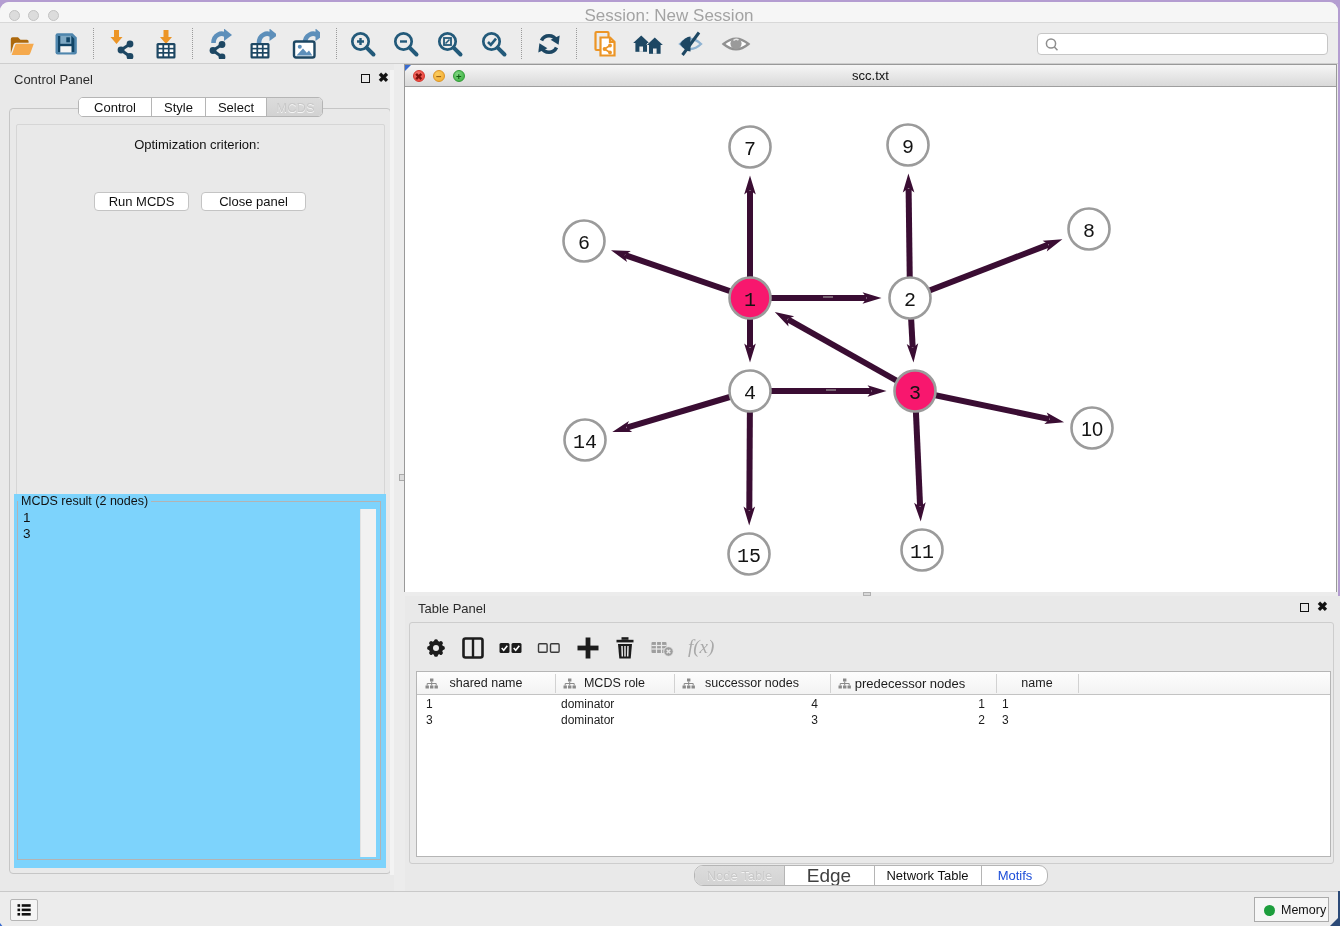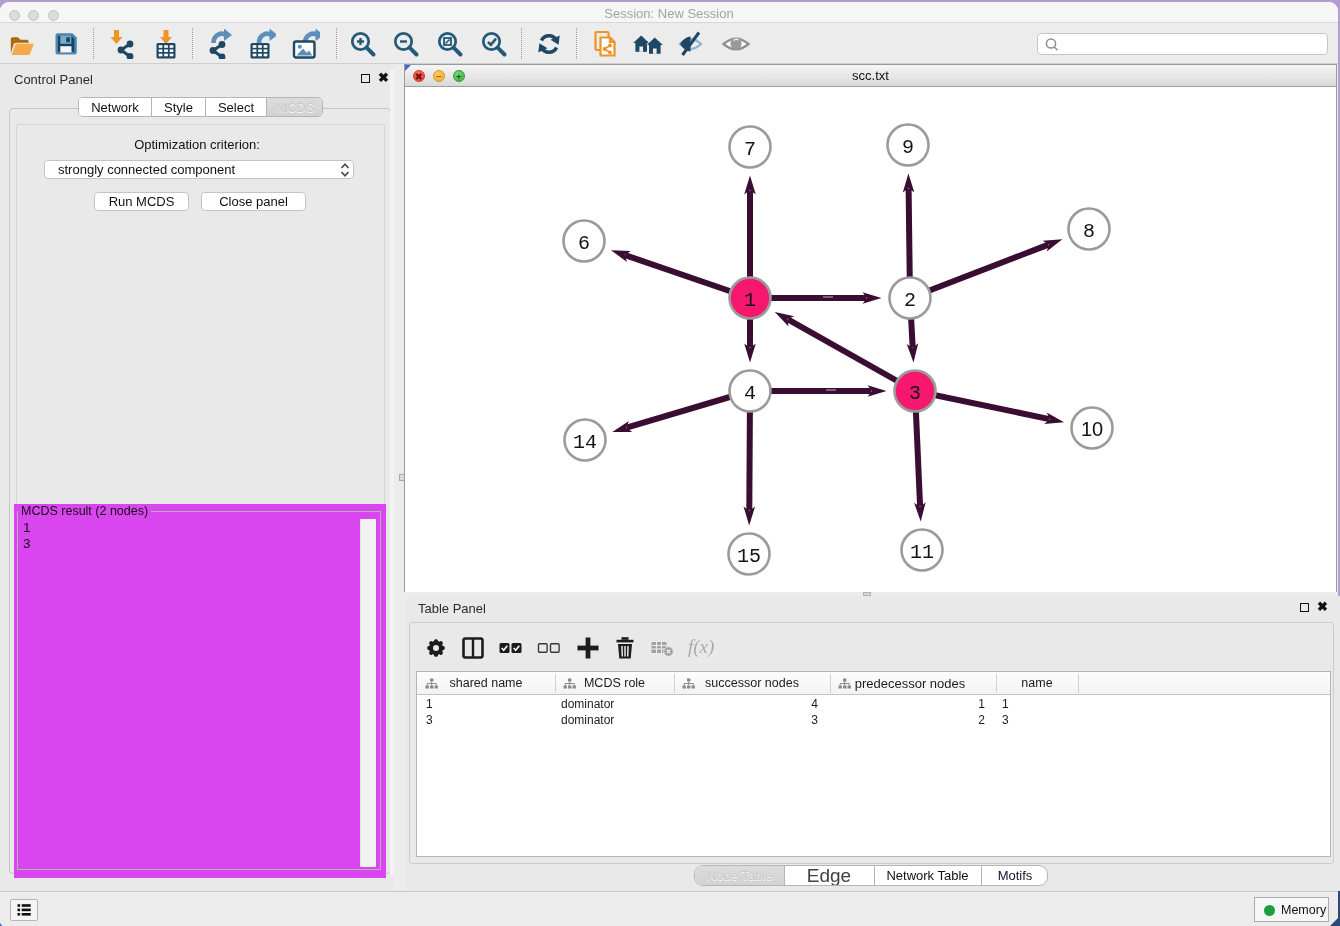--- a/index.html
+++ b/index.html
@@ -3,21 +3,21 @@
 <meta charset="utf-8">
 <style>
 * { margin:0; padding:0; box-sizing:border-box; }
 html,body { width:1340px; height:926px; overflow:hidden; font-family:"Liberation Sans",sans-serif; }
 body { background:#b49dd1; position:relative; }
 #win { position:absolute; left:0; top:2px; width:1338px; height:924px; background:#ececec; border-radius:9px 9px 0 0; }
 .abs { position:absolute; }
 
 #titlebar { position:absolute; left:0; top:0; width:1338px; height:21px; background:#f6f6f6; border-radius:9px 9px 0 0; border-bottom:1px solid #d8d8d8; }
 .tlight { position:absolute; top:7.5px; width:11.5px; height:11.5px; border-radius:50%; background:#dcdcdc; border:1px solid #c3c3c3; }
-#wtitle { position:absolute; top:4px; left:0; width:100%; text-align:center; font-size:13px; color:#a3a3a3; }
+#wtitle { position:absolute; top:4px; left:0; width:100%; text-align:center; font-size:17px; color:#a3a3a3; }
 
 #toolbar { position:absolute; left:0; top:21px; width:1338px; height:41px; background:#ececec; border-bottom:1px solid #cecece; }
 .tbsep { position:absolute; top:5px; height:31px; width:0; border-left:1px dotted #9a9a9a; }
 .tbi { position:absolute; top:6px; width:30px; height:30px; }
 #searchbox { position:absolute; left:1037px; top:10px; width:291px; height:22px; background:#fff; border:1px solid #c6c6c6; border-radius:4px; }
 
 #cpanel { position:absolute; left:0; top:62px; width:394px; height:827px; background:#e9e9e9; }
 .panhead { font-size:13px; color:#2b2b2b; }
 .maxbtn { position:absolute; width:9px; height:9px; border:1.6px solid #111; background:transparent; }
 .closex { position:absolute; font-size:13px; font-weight:bold; color:#111; }
@@ -183,39 +183,33 @@
   </div>
   <div id="cpanel">
     <div class="panhead" style="position:absolute;left:14px;top:8px">Control Panel</div>
     <div class="maxbtn" style="left:361px;top:10px"></div>
     <div class="closex" style="left:378px;top:6px">✖</div>
 
     <div class="abs" style="left:9px;top:44px;width:382px;height:766px;border:1px solid #c6c6c6;border-radius:4px;background:#e9e9e9"></div>
     <div class="abs" style="left:16px;top:60px;width:369px;height:744px;border:1px solid #d6d6d6;border-radius:2px;background:#e9e9e9"></div>
 
     <div class="abs" style="left:78px;top:33px;width:245px;height:20px;border:1px solid #b5b5b5;border-radius:5px;background:#fff;overflow:hidden">
-      <div class="tabseg" style="left:0;width:72px;border-left:none;line-height:19px">Network</div>
+      <div class="tabseg" style="left:0;width:72px;border-left:none;line-height:19px">Control</div>
       <div class="tabseg" style="left:72px;width:54px;line-height:19px">Style</div>
       <div class="tabseg" style="left:126px;width:61px;line-height:19px">Select</div>
       <div class="tabseg" style="left:187px;width:58px;line-height:19px;background:linear-gradient(#dcdcdc,#d2d2d2);color:#c9c9c9;text-shadow:0 1px 0 #f5f5f5">MCDS</div>
     </div>
     <div class="abs" style="left:0;top:73px;width:394px;text-align:center;font-size:13px;color:#111">Optimization criterion:</div>
 
-    <div class="abs" style="left:44px;top:96px;width:310px;height:19px;background:#fff;border:1px solid #c4c4c4;border-radius:4px">
-      <div style="position:absolute;left:13px;top:1px;font-size:13px;color:#111">strongly connected component</div>
-      <svg width="12" height="18" viewBox="0 0 12 18" style="position:absolute;left:294px;top:0px">
-          <path d="M2.5 7 L6 3.2 L9.5 7 M2.5 11 L6 14.8 L9.5 11" fill="none" stroke="#4a4a4a" stroke-width="1.7"></path>
-        </svg>
-    </div>
     <div class="btn" style="left:94px;top:128px;width:95px;height:19px;line-height:18px">Run MCDS</div>
     <div class="btn" style="left:201px;top:128px;width:105px;height:19px;line-height:18px">Close panel</div>
 
     <div class="abs" style="left:390px;top:6px;width:4px;height:805px;background:#f3f3f3"></div>
 
-    <div class="abs" style="left:14px;top:440px;width:372px;height:374px;background:#d946ef">
+    <div class="abs" style="left:14px;top:430px;width:372px;height:374px;background:#7dd3fc">
       <fieldset style="position:absolute;left:3px;top:0px;width:364px;height:366px;border:1px solid #b3b3b3;border-radius:0">
         <legend style="font-size:12.5px;color:#111;padding:0 3px;margin-left:0px">MCDS result (2 nodes)</legend>
       </fieldset>
       <div class="abs" style="left:346px;top:15px;width:16px;height:348px;background:#f1f1f1;border-left:1px solid #e2e2e2"></div>
       <div class="abs" style="left:9px;top:16px;font-size:13.5px;color:#111;line-height:16px">1<br>3</div>
     </div>
   </div>
 
   <div class="abs" style="left:399px;top:472px;width:7px;height:7px;background:#dcdcdc;border:1px solid #aaa"></div>
   <div id="netframe">
@@ -432,21 +426,21 @@
         <div class="cell" style="left:9px;top:41px">3</div>
         <div class="cell" style="left:144px;top:41px">dominator</div>
         <div class="cell" style="left:257px;top:41px;width:144px;text-align:right">3</div>
         <div class="cell" style="left:413px;top:41px;width:155px;text-align:right">2</div>
         <div class="cell" style="left:585px;top:41px">3</div>
       </div>
     <div class="abs" style="left:289px;top:269px;width:354px;height:21px;border:1px solid #b5b5b5;border-radius:9px;background:#fff;overflow:hidden">
         <div class="abs" style="left:0px;top:0;width:89px;height:21px;text-align:center;line-height:20px;font-size:13px;background:linear-gradient(#dcdcdc,#d2d2d2);color:#c9c9c9;text-shadow:0 1px 0 #f5f5f5">Node Table</div>
         <div class="abs" style="left:89px;top:0;width:89px;height:21px;border-left:1px solid #b5b5b5;text-align:center;line-height:20px;font-size:19px;color:#404040">Edge Table</div>
         <div class="abs" style="left:179px;top:0;width:106px;height:21px;border-left:1px solid #b5b5b5;text-align:center;line-height:20px;font-size:13px;color:#111">Network Table</div>
-        <div class="abs" style="left:286px;top:0;width:67px;height:21px;border-left:1px solid #b5b5b5;text-align:center;line-height:20px;font-size:13px;color:#0f172a">Motifs</div>
+        <div class="abs" style="left:286px;top:0;width:67px;height:21px;border-left:1px solid #b5b5b5;text-align:center;line-height:20px;font-size:13px;color:#1d4ed8">Motifs</div>
       </div>
   </div>
   <div id="statusbar">
     <div class="abs" style="left:10px;top:7px;width:28px;height:22px;background:#f5f5f5;border:1px solid #b5b5b5;border-radius:2px">
         <svg width="26" height="20" viewBox="0 0 26 20" style="position:absolute;left:0;top:0">
           <g fill="#111">
             <rect x="6.5" y="4.2" width="2.6" height="2.6"></rect>
             <rect x="10.7" y="4.2" width="9" height="2.6"></rect>
             <rect x="6.5" y="8.6" width="2.6" height="2.6"></rect>
             <rect x="10.7" y="8.6" width="9" height="2.6"></rect>

